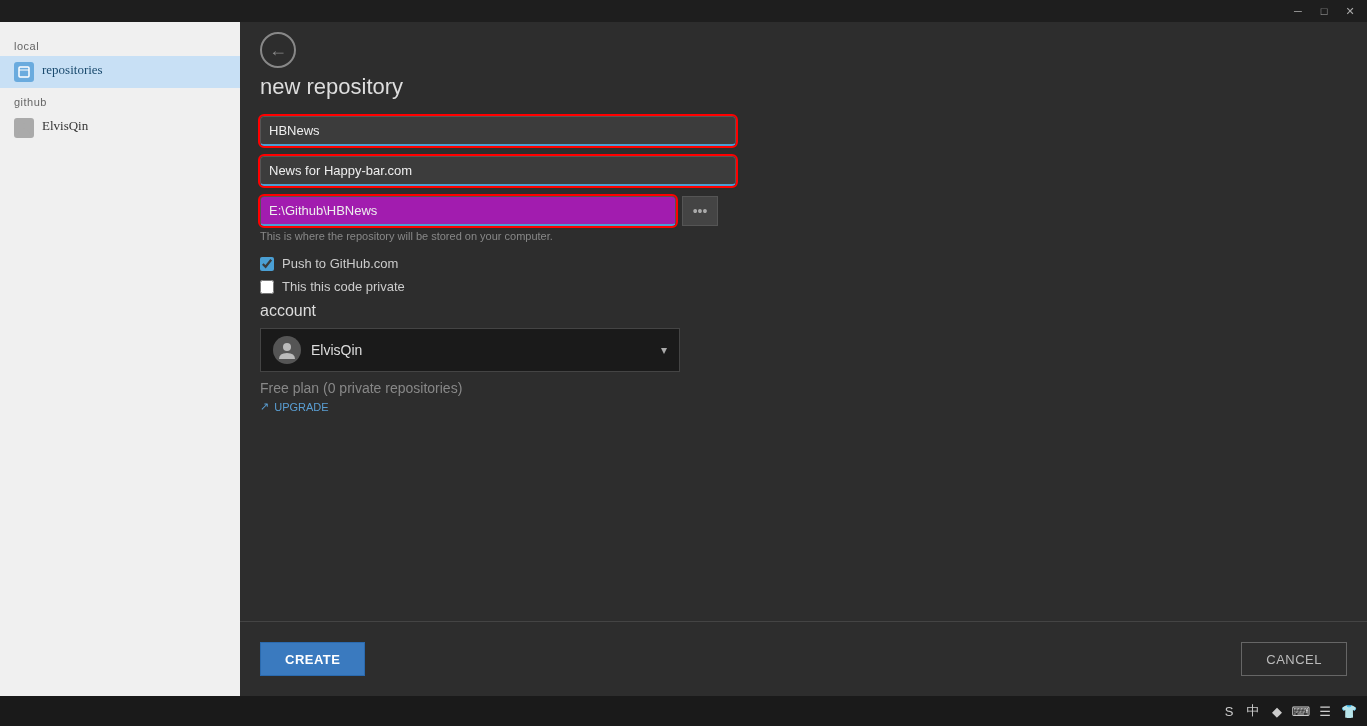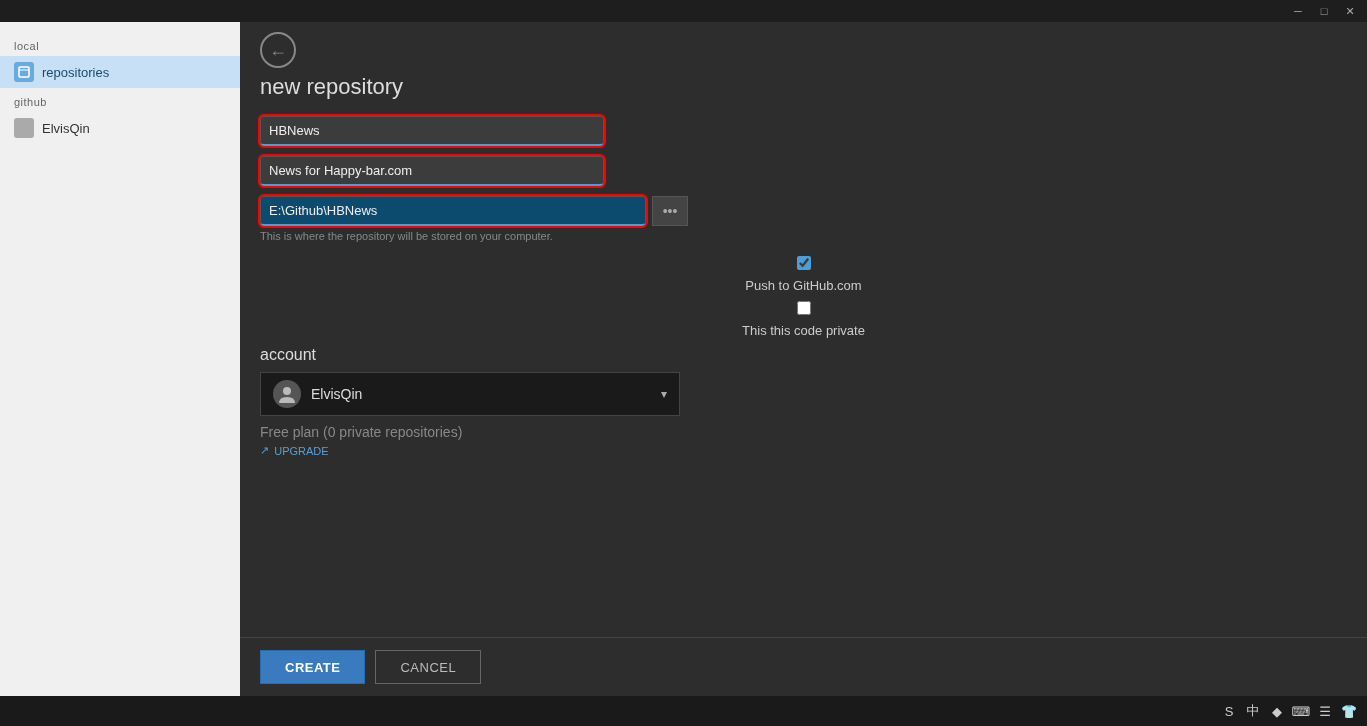--- a/index.html
+++ b/index.html
@@ -54,25 +54,26 @@
     }
     .sidebar-section-label {
       font-size: 11px;
       color: #666;
       padding: 8px 14px 4px 14px;
       font-weight: 400;
       letter-spacing: 0.5px;
     }
     .sidebar-item {
       display: flex;
-      align-items: center;
+      align-items: flex-start;
       padding: 6px 14px;
       cursor: pointer;
       font-size: 13px;
       color: #333;
+      font-family: Liberation Serif, serif;
     }
     .sidebar-item.active {
       background: #c8e0f5;
       color: #1a4a6e;
     }
     .sidebar-item-icon {
       width: 20px;
       height: 20px;
       background: #aaa;
       border-radius: 3px;
@@ -128,41 +129,41 @@
       font-weight: 300;
       margin-bottom: 16px;
       margin-top: 6px;
     }
 
     .form-group {
       margin-bottom: 10px;
     }
 
     .form-input {
-      width: 344px;
+      width: 476px;
       height: 30px;
       background: #3c3c3c;
       border: 1px solid #555;
       border-bottom: 2px solid #4a9fd4;
       color: #eee;
       font-size: 13px;
       padding: 4px 8px;
       outline: none;
     }
 
     .path-row {
       display: flex;
       align-items: center;
       gap: 6px;
       margin-bottom: 4px;
     }
     .path-input {
-      width: 386px;
+      width: 416px;
       height: 30px;
-      background: #0c4a6e;
+      background: #a21caf;
       border: 1px solid #555;
       border-bottom: 2px solid #4a9fd4;
       color: #eee;
       font-size: 13px;
       padding: 4px 8px;
       outline: none;
     }
     .browse-btn {
       width: 36px;
       height: 30px;
@@ -180,21 +181,20 @@
       font-size: 11px;
       color: #888;
       margin-bottom: 14px;
     }
 
     .checkbox-row {
       display: flex;
       align-items: center;
       gap: 8px;
       margin-bottom: 8px;
-      flex-direction: column;
     }
     .checkbox-row input[type="checkbox"] {
       width: 14px;
       height: 14px;
       cursor: pointer;
       accent-color: #4a9fd4;
     }
     .checkbox-label {
       font-size: 13px;
       color: #ccc;
@@ -266,26 +266,27 @@
       gap: 5px;
       font-size: 11px;
       color: #5a9fd4;
       cursor: pointer;
       text-decoration: none;
     }
 
     
     .bottom-bar {
       border-top: 1px solid #444;
-      padding: 12px 20px;
+      padding: 20px 20px;
       display: flex;
       align-items: center;
       gap: 10px;
       background: #2d2d2d;
       flex-shrink: 0;
+      justify-content: space-between;
     }
 
     .btn-create {
       height: 34px;
       padding: 0 24px;
       background: #3a7abf;
       border: 1px solid #2a6aaf;
       color: #fff;
       font-size: 13px;
       font-weight: 600;

